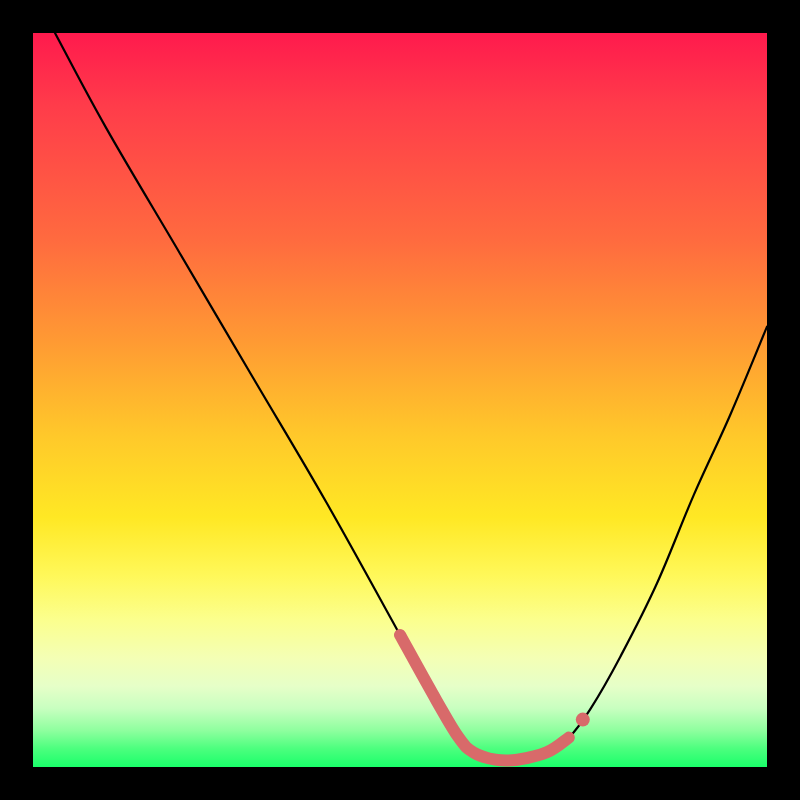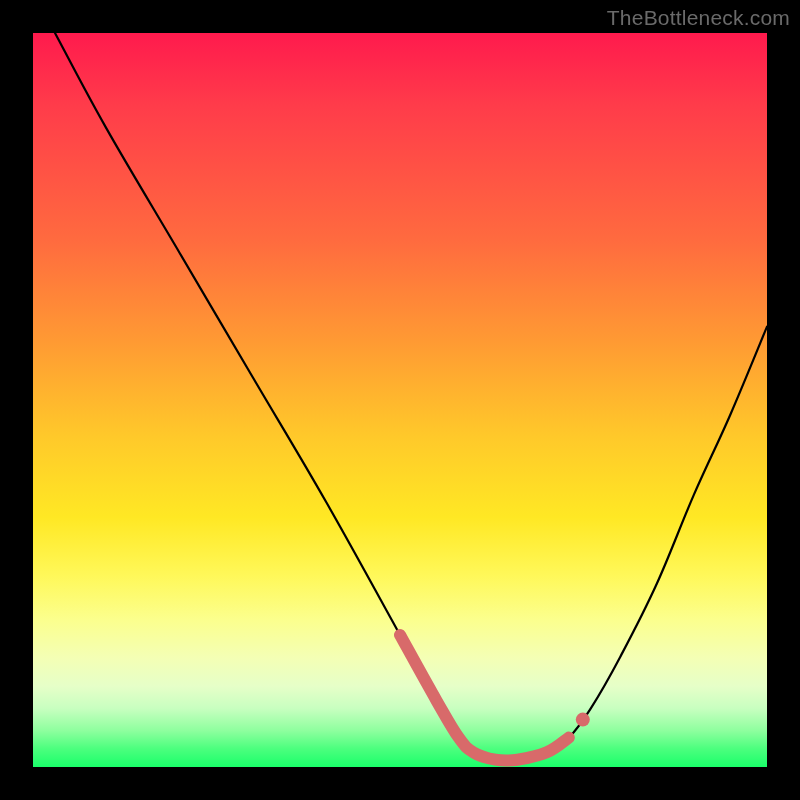--- a/index.html
+++ b/index.html
@@ -58,21 +58,20 @@
     top: 0;
     width: 734px;
     height: 734px;
     overflow: visible;
   }
 </style>
 </head>
 <body>
 
 <div class="frame">
-  <div class="watermark">TheBottleneck.com</div>
 
   <div class="plot">
 
     <svg class="curve" viewBox="0 0 734 734" preserveAspectRatio="none">
 
       <path id="main-curve" fill="none" stroke="#000" stroke-width="2.2" stroke-linecap="round" stroke-linejoin="round" d="M 22.0 0.0 C 31.3 17.2, 50.9 55.8, 73.4 95.4 C 95.9 135.1, 120.4 175.3, 146.8 220.2 C 173.2 265.1, 193.8 300.1, 220.2 345.0 C 246.6 389.9, 267.2 423.5, 293.6 469.8 C 320.0 516.0, 347.2 566.2, 367.0 601.9 C 386.8 637.6, 393.1 649.4, 403.7 667.9 C 414.3 686.4, 419.1 695.4, 425.7 704.6 C 432.3 713.9, 433.8 715.4, 440.4 719.3 C 447.0 723.3, 454.5 725.3, 462.4 726.7 C 470.3 728.0, 475.2 728.0, 484.4 726.7 C 493.7 725.3, 504.6 723.3, 513.8 719.3 C 523.0 715.4, 527.9 712.6, 535.8 704.6 C 543.7 696.7, 548.6 689.8, 557.8 675.3 C 567.1 660.7, 575.3 646.4, 587.2 623.9 C 599.1 601.4, 610.7 579.6, 623.9 550.5 C 637.1 521.4, 647.4 492.8, 660.6 462.4 C 673.8 432.0, 684.1 412.1, 697.3 381.7 C 710.5 351.3, 727.4 309.5, 734.0 293.6"></path>
 
       <path id="highlight-curve" fill="none" stroke="#d86a6a" stroke-width="12" stroke-linecap="round" stroke-linejoin="round" d="M 367.0 601.9 C 373.6 613.8, 393.1 649.4, 403.7 667.9 C 414.3 686.4, 419.1 695.4, 425.7 704.6 C 432.3 713.9, 433.8 715.4, 440.4 719.3 C 447.0 723.3, 454.5 725.3, 462.4 726.7 C 470.3 728.0, 475.2 728.0, 484.4 726.7 C 493.7 725.3, 504.6 723.3, 513.8 719.3 C 523.0 715.4, 531.9 707.3, 535.8 704.6"></path>
 
       <circle id="highlight-dot" r="7" fill="#d86a6a" cx="549.8" cy="686.6"></circle>

